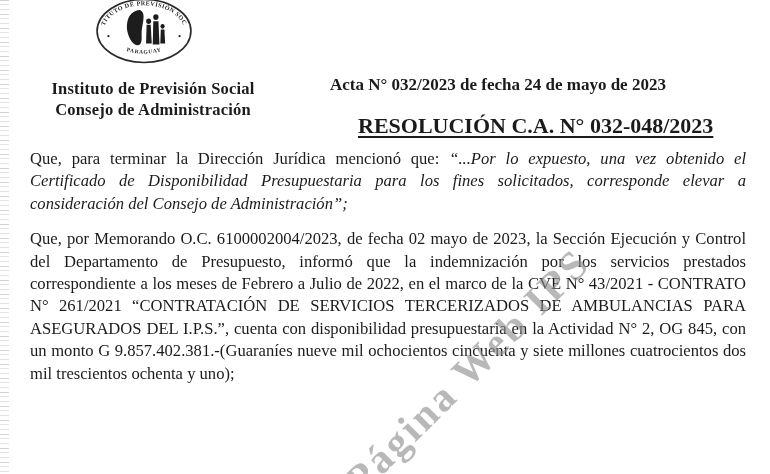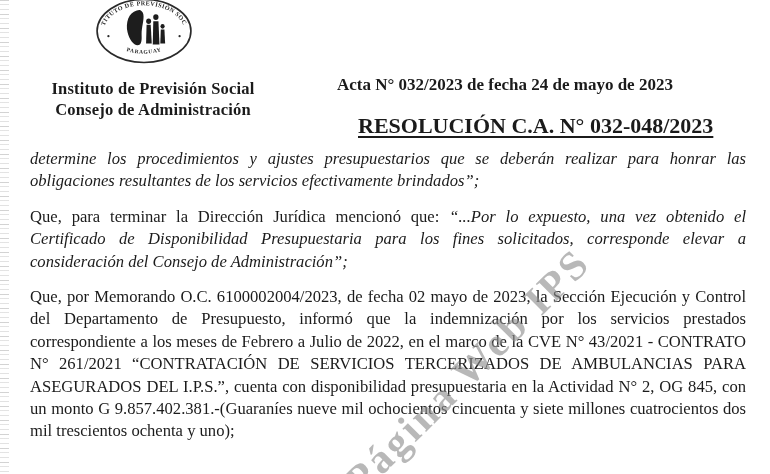--- a/index.html
+++ b/index.html
@@ -44,21 +44,21 @@
     left: 28px; top: 78px;
     width: 250px;
     text-align: center;
     font-weight: bold;
     font-size: 16.5px;
     line-height: 21px;
     letter-spacing: .2px;
   }
   .acta-line {
     position: absolute;
-    left: 337px; top: 75px;
+    left: 330px; top: 75px;
     font-weight: bold;
     font-size: 17px;
     white-space: nowrap;
   }
   .resolution-line {
     position: absolute;
     left: 358px; top: 113px;
     font-weight: bold;
     font-size: 22px;
     text-decoration: underline;
@@ -130,20 +130,19 @@
 
   <div class="org-block">
     <div>Instituto de Previsión Social</div>
     <div>Consejo de Administración</div>
   </div>
 
   <div class="acta-line">Acta N° 032/2023 de fecha 24 de mayo de 2023</div>
   <div class="resolution-line">RESOLUCIÓN C.A. N° 032-048/2023</div>
 
   <div class="doc-body">
-    <p class="italic">determine los procedimientos y ajustes presupuestarios que se deberán realizar para honrar las obligaciones resultantes de los servicios efectivamente brindados”;</p>
     <p class="gap-lg"><span>Que, para terminar la Dirección Jurídica mencionó que: </span><span class="italic">“...Por lo expuesto, una vez obtenido el Certificado de Disponibilidad Presupuestaria para los fines solicitados, corresponde elevar a consideración del Consejo de Administración”;</span></p>
     <p>Que, por Memorando O.C. 6100002004/2023, de fecha 02 mayo de 2023, la Sección Ejecución y Control del Departamento de Presupuesto, informó que la indemnización por los servicios prestados correspondiente a los meses de Febrero a Julio de 2022, en el marco de la CVE N° 43/2021 - CONTRATO N° 261/2021 “CONTRATACIÓN DE SERVICIOS TERCERIZADOS DE AMBULANCIAS PARA ASEGURADOS DEL I.P.S.”, cuenta con disponibilidad presupuestaria en la Actividad N° 2, OG 845, con un monto G 9.857.402.381.-(Guaraníes nueve mil ochocientos cincuenta y siete millones cuatrocientos dos mil trescientos ochenta y uno);</p>
   </div>
 
   <div class="watermark">Página Web IPS</div>
 
 </div>
 
 </body></html>

